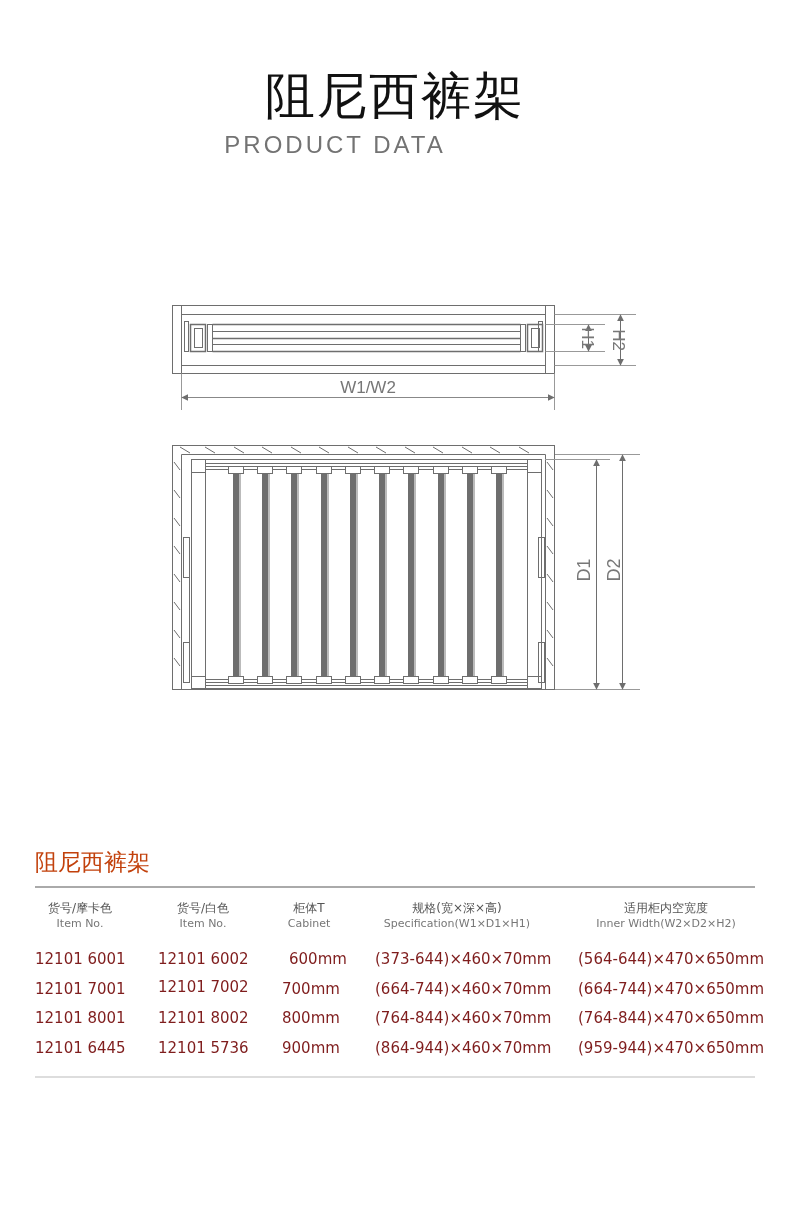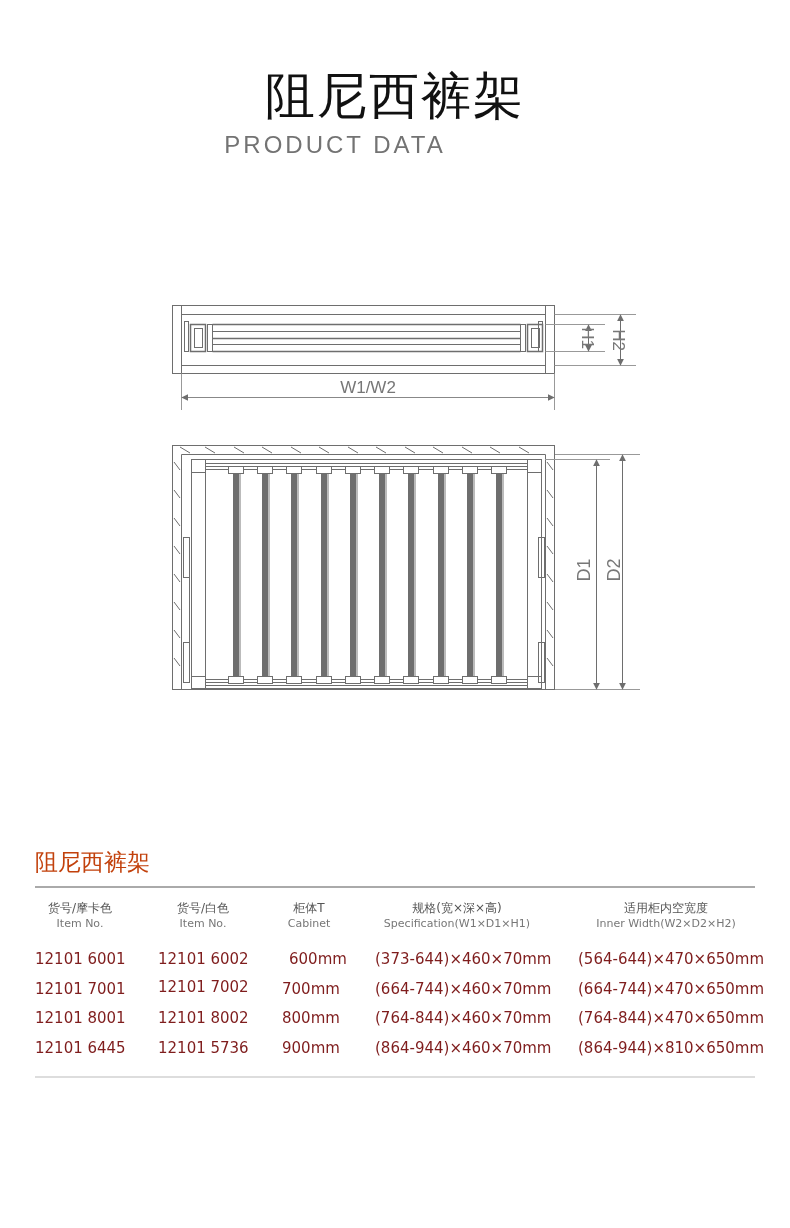--- a/index.html
+++ b/index.html
@@ -257,16 +257,16 @@
   <span class="cell" style="left:282px; top:1008px;">800mm</span>
   <span class="cell" style="left:375px; top:1008px;">(764-844)×460×70mm</span>
   <span class="cell" style="left:578px; top:1008px;">(764-844)×470×650mm</span>
 </div>
 
 <div>
   <span class="cell" style="left:35px; top:1038px;">12101 6445</span>
   <span class="cell" style="left:158px; top:1038px;">12101 5736</span>
   <span class="cell" style="left:282px; top:1038px;">900mm</span>
   <span class="cell" style="left:375px; top:1038px;">(864-944)×460×70mm</span>
-  <span class="cell" style="left:578px; top:1038px;">(864-944)×810×650mm</span>
+  <span class="cell" style="left:578px; top:1038px;">(959-944)×470×650mm</span>
 </div>
 
 <div class="rule-bottom"></div>
 
 </body></html>

